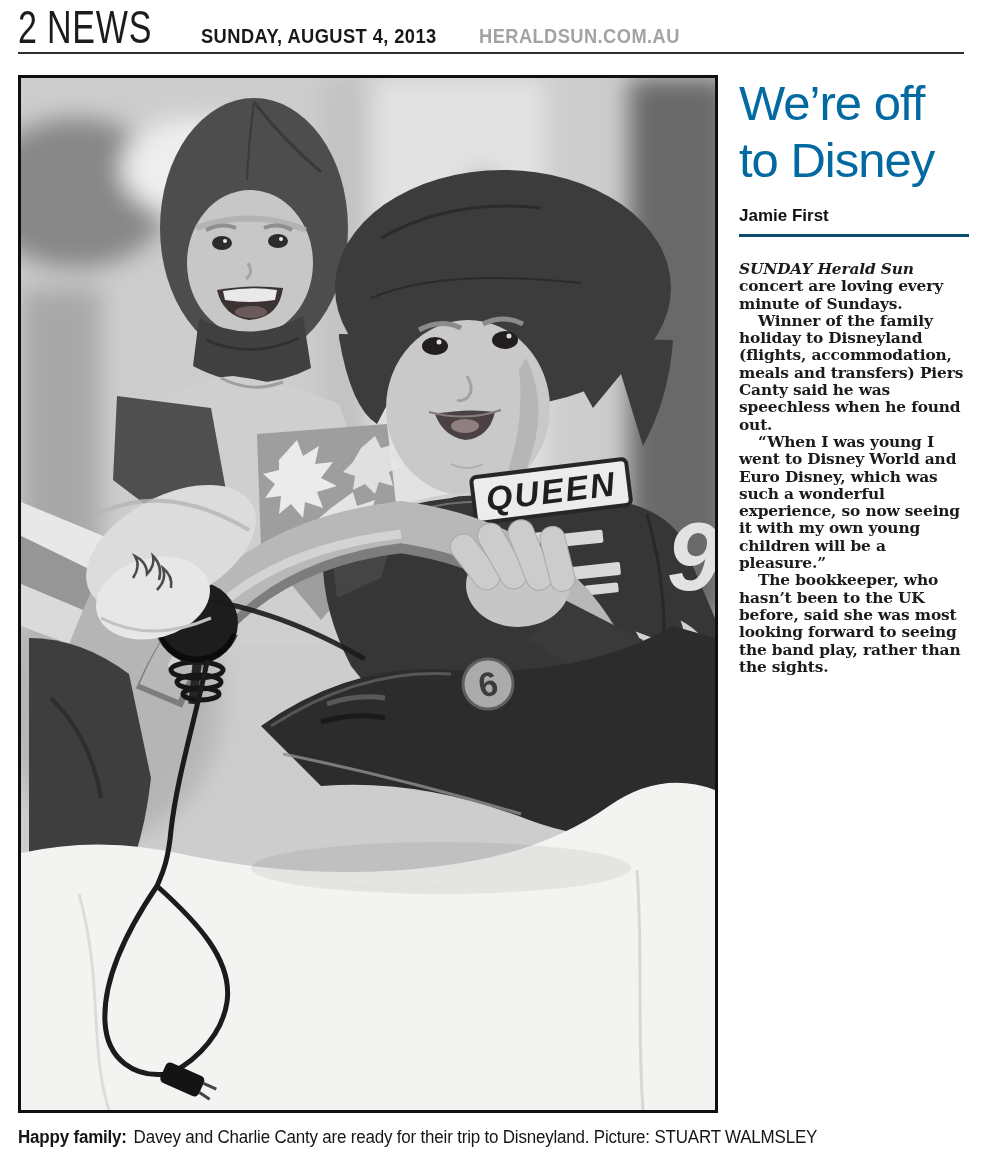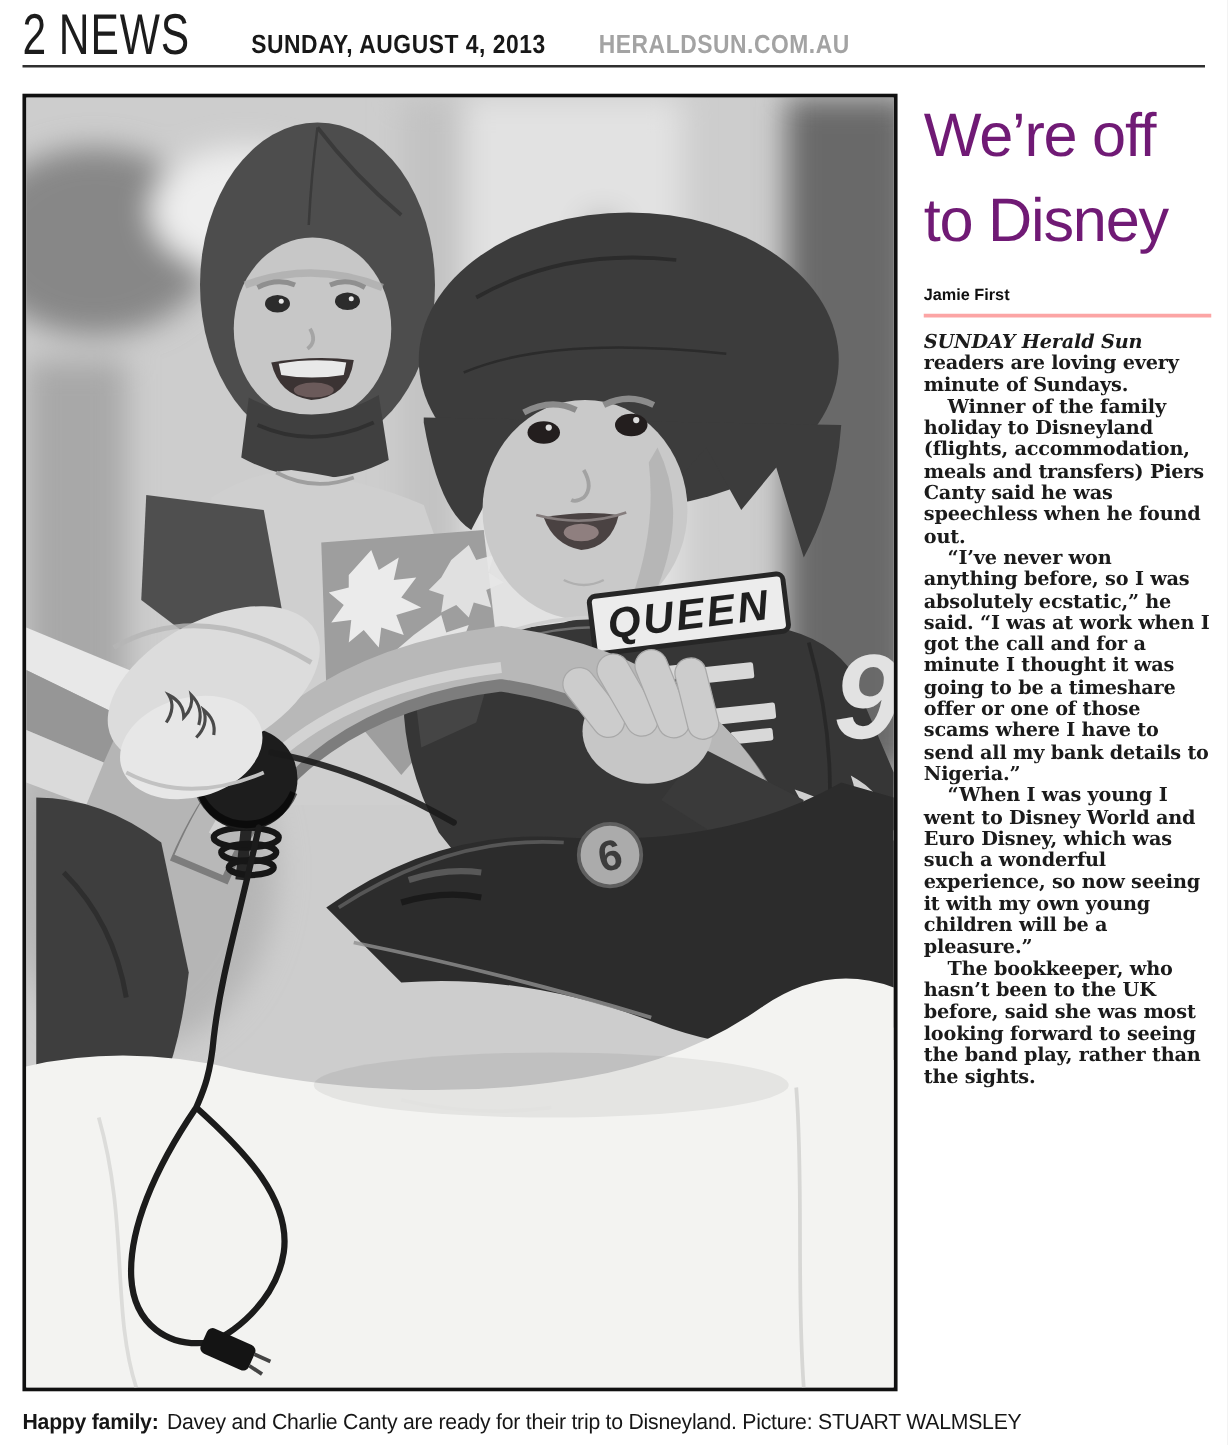--- a/index.html
+++ b/index.html
@@ -24,24 +24,24 @@
   .photo svg{display:block;}
 
   
   .caption{position:absolute;left:18px;top:1126px;width:710px;font-size:17.5px;
            line-height:22px;color:#161616;letter-spacing:-.2px;
            transform:scaleX(.97);transform-origin:left top;white-space:nowrap;}
   .caption-label{font-weight:700;margin-right:7px;}
 
   
   .column{position:absolute;left:739px;top:75px;width:230px;}
-  .headline{font-size:49px;line-height:68px;font-weight:400;letter-spacing:-1px;
-            color:#701a75;margin:0 0 17px 0;}
-  .byline{font-size:13px;font-weight:700;color:#101010;padding-bottom:8px;
-          border-bottom:3px solid #fca5a5;margin-bottom:11px;}
+  .headline{font-size:49px;line-height:57px;font-weight:400;letter-spacing:-1px;
+            color:#0369a1;margin:0 0 17px 0;}
+  .byline{font-size:17px;font-weight:700;color:#101010;padding-bottom:8px;
+          border-bottom:3px solid #0c4a6e;margin-bottom:24px;}
   .article-body{font-family:"DejaVu Serif","Liberation Serif",serif;
                 font-weight:600;font-size:15.4px;line-height:17.3px;
                 color:#1b1b1b;letter-spacing:-.15px;text-align:left;}
   .article-body p{margin:0;text-indent:19px;}
   .article-body p.first{text-indent:0;}
   .lead{font-style:italic;font-weight:700;margin-top:14px;}
 </style>
 </head>
 <body>
 
@@ -231,19 +231,18 @@
 </figure>
 
 <div class="caption">
   <span class="caption-label">Happy family:</span><span>Davey and Charlie Canty are ready for their trip to Disneyland. Picture: STUART WALMSLEY</span>
 </div>
 
 <section class="column">
   <h1 class="headline">We’re off to Disney</h1>
   <div class="byline">Jamie First</div>
   <div class="article-body">
-    <p class="first"><span class="lead">SUNDAY Herald Sun</span><span> readers are loving every minute of Sundays.</span></p>
+    <p class="first"><span class="lead">SUNDAY Herald Sun</span><span> concert are loving every minute of Sundays.</span></p>
     <p>Winner of the family holiday to Disneyland (flights, accommodation, meals and transfers) Piers Canty said he was speechless when he found out.</p>
-    <p>“I’ve never won anything before, so I was absolutely ecstatic,” he said. “I was at work when I got the call and for a minute I thought it was going to be a timeshare offer or one of those scams where I have to send all my bank details to Nigeria.”</p>
     <p>“When I was young I went to Disney World and Euro Disney, which was such a wonderful experience, so now seeing it with my own young children will be a pleasure.”</p>
     <p>The bookkeeper, who hasn’t been to the UK before, said she was most looking forward to seeing the band play, rather than the sights.</p>
   </div>
 </section>
 
 </body></html>

